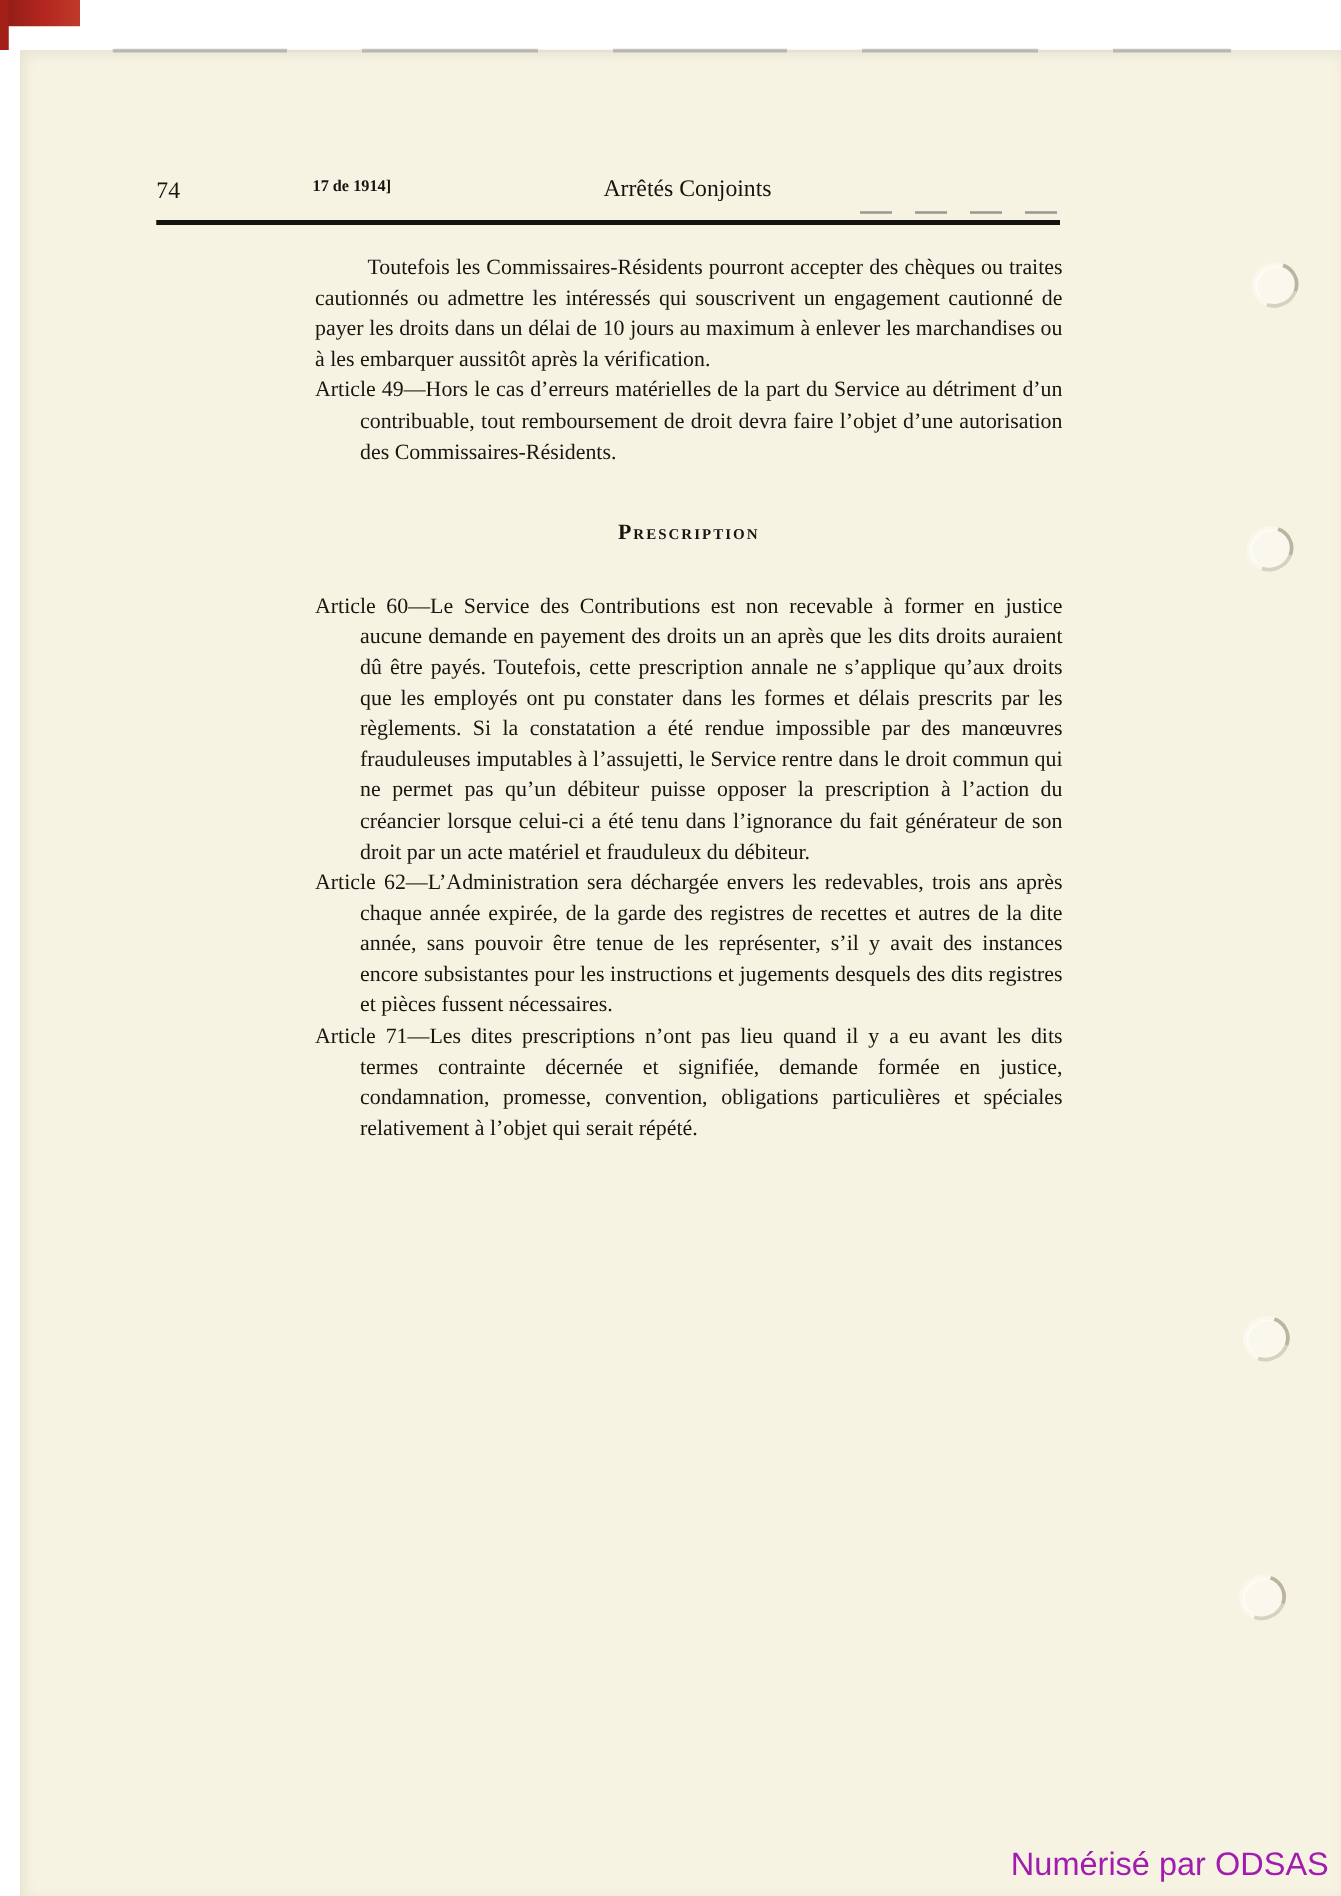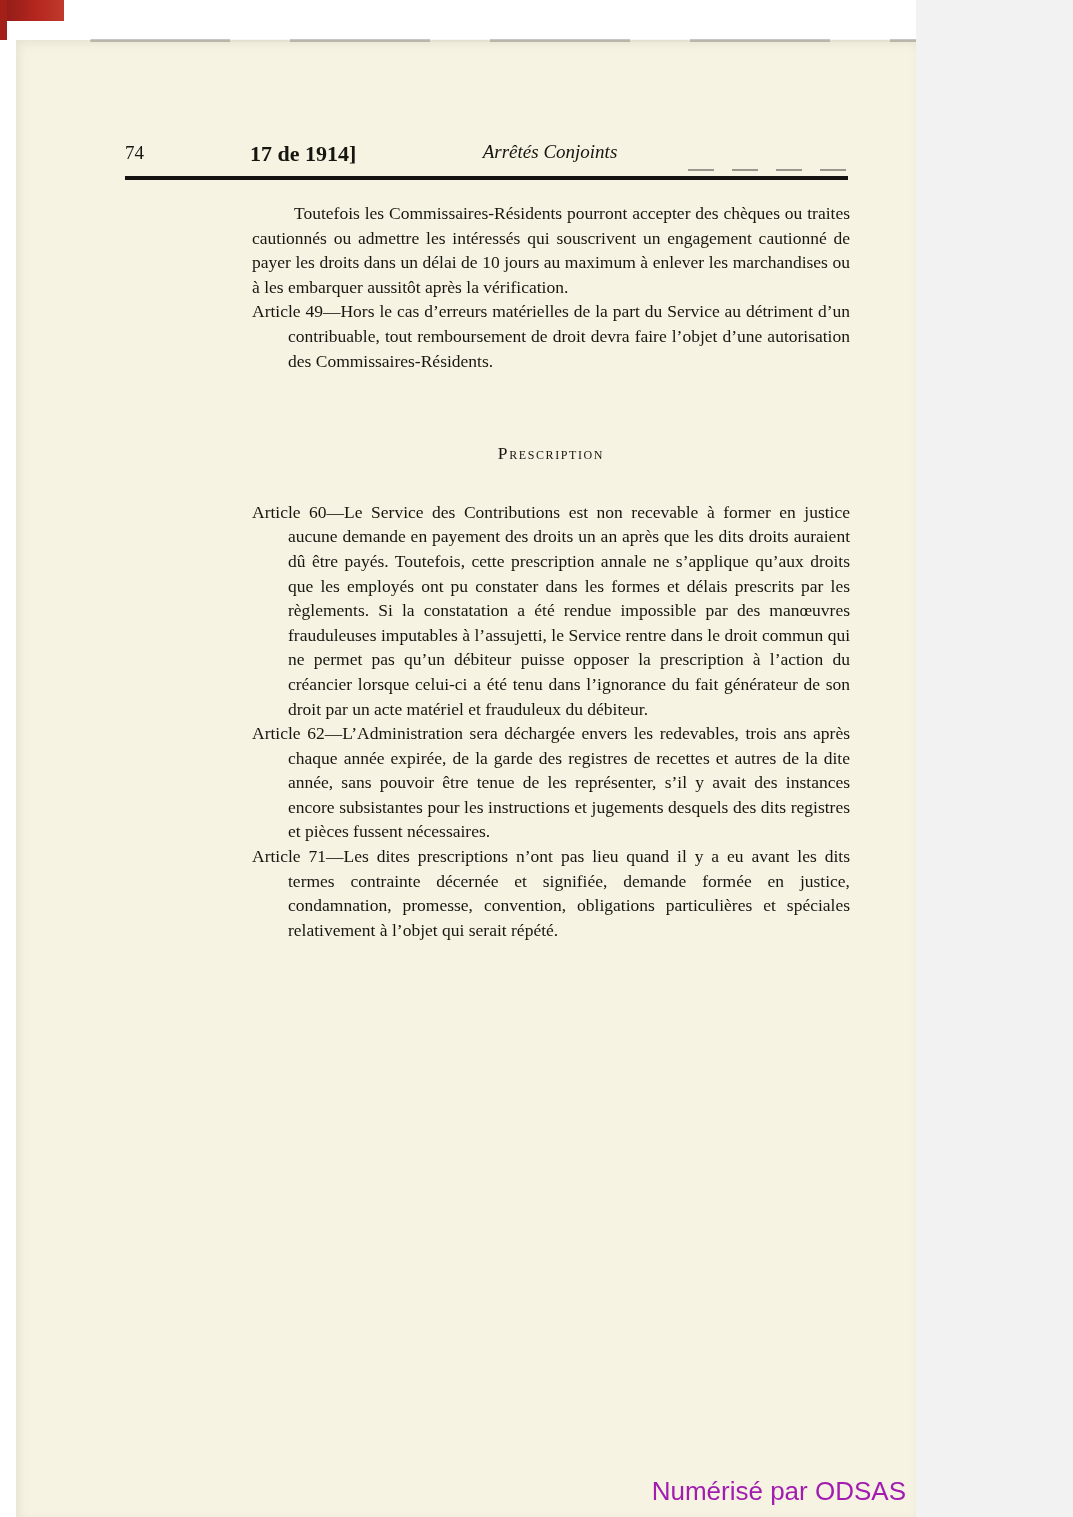--- a/index.html
+++ b/index.html
@@ -1,18 +1,18 @@
 <!DOCTYPE html>
 <html><head>
 <meta charset="utf-8">
 <style>
   html, body { margin: 0; padding: 0; background: #f2f2f2; }
   .canvas {
     position: relative;
-    width: 916px;
+    width: 1073px;
     height: 1517px;
     background: #ffffff;
     overflow: hidden;
     font-family: "Liberation Serif", serif;
   }
   
   .scan-page {
     position: absolute;
     left: 16px; top: 40px; right: 0; bottom: 0;
     background: #f6f3e3;
@@ -59,26 +59,26 @@
   .hole-3 { left: 994px; top: 1053px; }
   .hole-4 { left: 991px; top: 1260px; }
 
   
   .page-num {
     position: absolute; left: 125px; top: 142px;
     font-size: 19px; color: #17150f;
   }
   .header-vol {
     position: absolute; left: 250px; top: 141px;
-    font-size: 22px; font-weight: bold; color: #17150f;
+    font-size: 13px; font-weight: bold; color: #17150f;
   }
   .header-title {
     position: absolute; left: 252px; top: 141px; width: 596px;
     text-align: center;
-    font-size: 19px; font-style: italic; color: #17150f;
+    font-size: 19px; color: #17150f;
   }
   .header-rule {
     position: absolute; left: 125px; top: 176px;
     width: 723px; height: 3.5px;
     background: #14130f;
   }
 
   
   .text-col {
     position: absolute; left: 252px; top: 201px; width: 598px;
@@ -90,23 +90,24 @@
   .text-col p { margin: 0; }
   .p-intro   { margin-left: 36px; }
   .p-article { padding-left: 36px; text-indent: -36px; }
   .p-sub     { margin-left: 36px; text-indent: 42px; }
   .gap       { margin-top: 27px; }
   .section-heading {
     text-align: center;
     font-variant: small-caps;
     letter-spacing: 1.6px;
     font-size: 17.5px;
-    margin-top: 68px;
+    margin-top: 40px;
     margin-bottom: 34px;
     color: #18160f;
+    font-weight: bold;
   }
 
   
   .watermark {
     position: absolute; right: 10px; bottom: 10px;
     font-family: "Liberation Sans", sans-serif;
     font-size: 26px;
     color: #a21caf;
   }
 </style>

